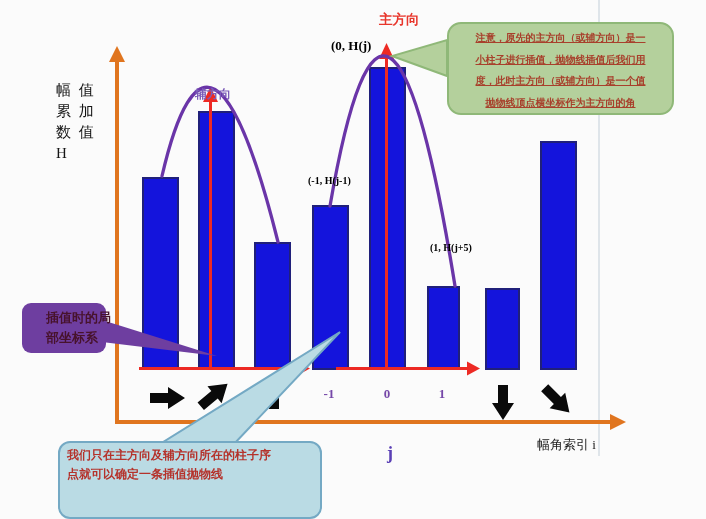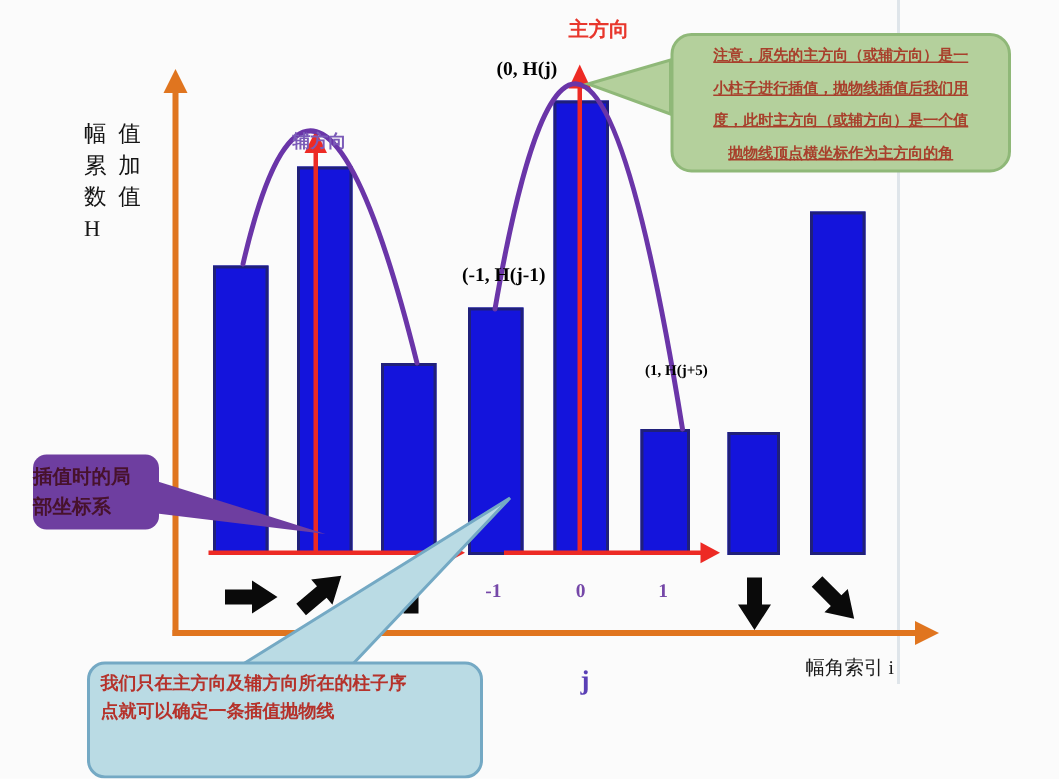--- a/index.html
+++ b/index.html
@@ -4,29 +4,29 @@
 <style>
   html,body{margin:0;padding:0;}
   body{font-family:"Liberation Serif","DejaVu Serif",serif;}
   #stage{position:relative;width:706px;height:519px;background:#fbfbfb;overflow:hidden;}
   .faint-line{position:absolute;left:598px;top:0;width:2px;height:456px;background:#dfe5ea;}
   .bar{position:absolute;bottom:149px;background:#1414dc;border:2px solid #20207a;box-sizing:border-box;z-index:1;}
   #overlay{position:absolute;left:0;top:0;z-index:2;}
   .callout{position:absolute;z-index:3;box-sizing:border-box;font-weight:bold;}
   .callout div{white-space:nowrap;}
   .green-box{left:447px;top:22px;width:227px;height:93px;background:#b4d09c;border:2px solid #8fb878;border-radius:14px;color:#a8402c;font-size:10px;line-height:21.5px;padding:3px 2px;text-align:center;text-decoration:underline;}
-  .purple-box{left:22px;top:303px;width:84px;height:50px;background:#6e3ea0;border-radius:9px;color:#47122c;font-size:13px;line-height:20px;padding:5px 0;}
+  .purple-box{left:22px;top:303px;width:84px;height:50px;background:#6e3ea0;border-radius:9px;color:#47122c;font-size:13px;line-height:20px;padding:5px 24px;}
   .cyan-box{left:58px;top:441px;width:264px;height:78px;background:#badbe4;border:2px solid #74a9c4;border-radius:12px;color:#b5322b;font-size:12px;line-height:18.5px;padding:3px 7px;}
   .lbl{position:absolute;z-index:3;white-space:nowrap;}
   .y-axis-label{left:56px;top:80px;font-size:15px;color:#151515;line-height:21px;letter-spacing:2px;}
   .aux-label{left:195px;top:74px;color:#7b5bb8;font-weight:bold;font-size:12px;margin-top:12px;}
   .main-label{left:379px;top:11px;color:#e8362c;font-weight:bold;font-size:13.5px;}
   .pt{font-weight:bold;color:#000;}
   .peak-pt{left:331px;top:38px;font-size:13px;}
-  .left-pt{left:308px;top:175px;font-size:13px;}
+  .left-pt{left:308px;top:175px;font-size:10px;}
   .right-pt{left:430px;top:242px;font-size:10px;}
   .tick{font-weight:bold;color:#7547a8;font-size:13px;width:20px;text-align:center;top:386px;}
   .j-label{left:380px;top:443px;width:20px;text-align:center;color:#5a3fb5;font-weight:bold;font-size:18px;}
   .x-axis-label{left:537px;top:436px;color:#1a1a1a;font-size:13px;}
 </style>
 </head>
 <body>
 
 <div id="stage">
 

